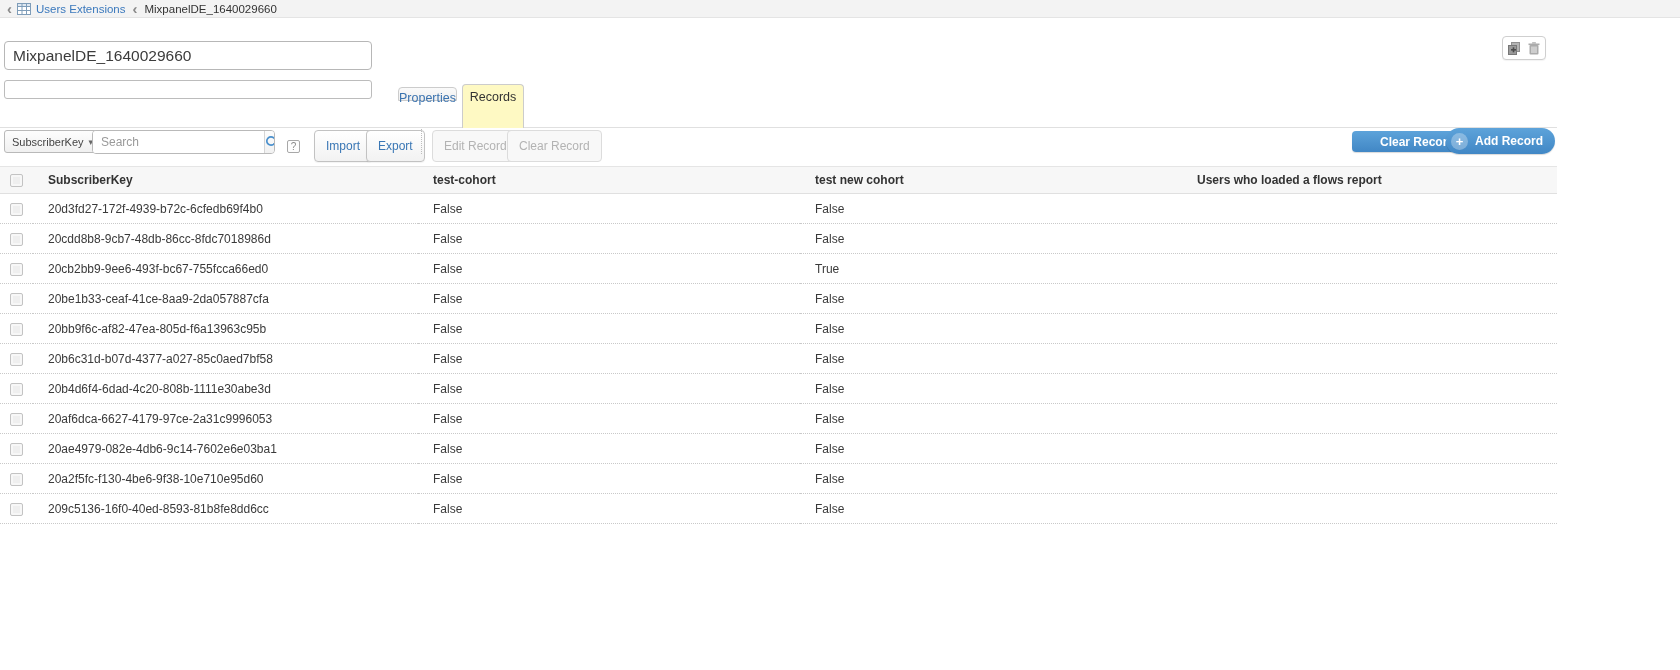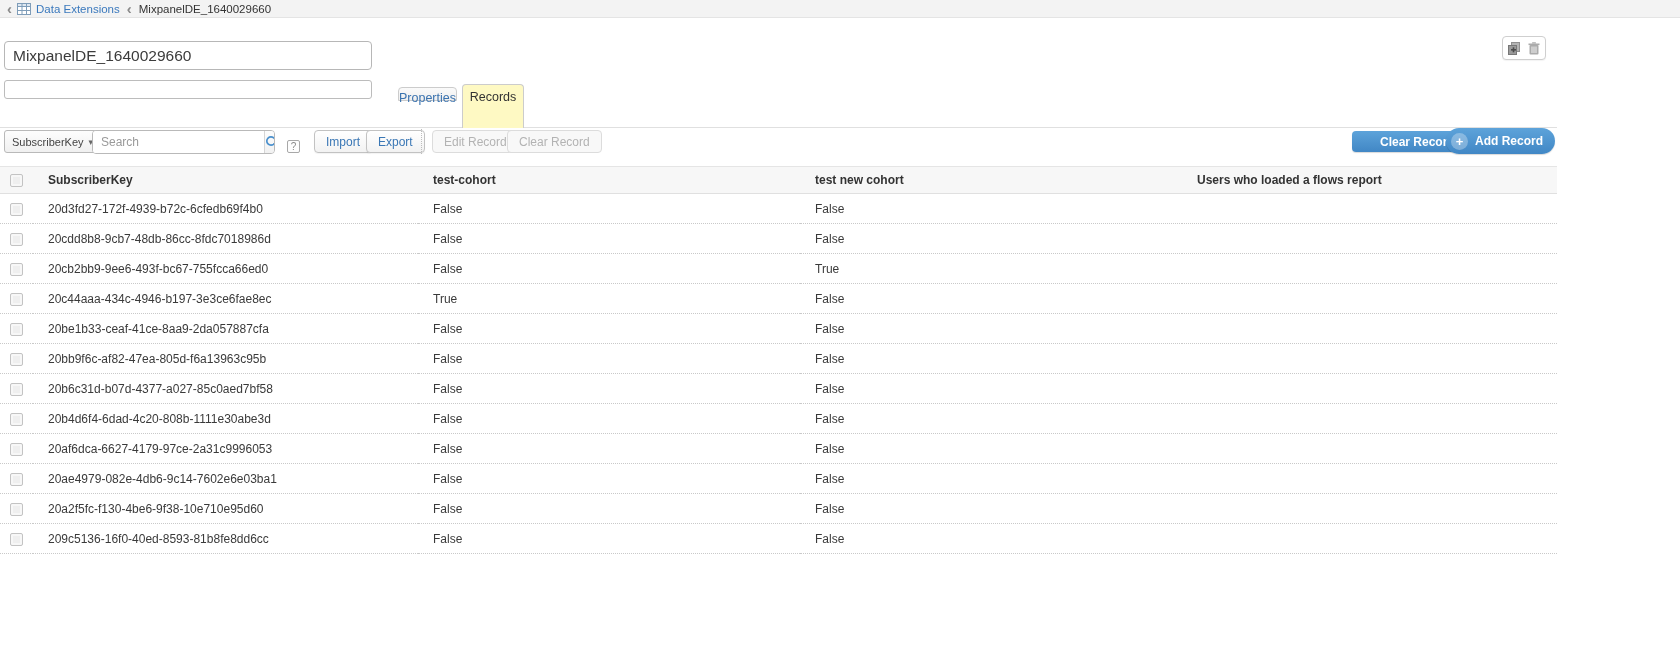--- a/index.html
+++ b/index.html
@@ -39,21 +39,21 @@
     border: 1px solid #b9b9b9; border-radius: 4px; background: #fff; display: flex; overflow: hidden; }
   .search-input { flex: 1; border: none; outline: none; padding: 0 8px; font-size: 12px;
     font-family: "Liberation Sans", sans-serif; color: #444; }
   .search-input::placeholder { color: #9a9a9a; }
   .search-btn { width: 28px; border-left: 1px solid #d5d5d5; background: linear-gradient(#fcfcfc, #f1f1f1);
     display: flex; align-items: center; justify-content: center; cursor: pointer; }
   .help-box { position: absolute; left: 287px; top: 140px; width: 13px; height: 13px;
     border: 1px solid #a8a8a8; border-radius: 2px; color: #8a8a8a; font-size: 10px;
     display: flex; align-items: center; justify-content: center; background: #fdfdfd; cursor: pointer; }
 
-  .btn { position: absolute; top: 130px; height: 23px; border-radius: 4px; font-size: 12px;
+  .btn { position: absolute; top: 130px; height: 32px; border-radius: 4px; font-size: 12px;
     display: flex; align-items: center; justify-content: center; padding: 0 11px; cursor: pointer;
     font-family: "Liberation Sans", sans-serif; }
   .btn-white { border: 1px solid #c2c2c2; background: linear-gradient(#ffffff, #f2f2f2);
     color: #3a77b5; box-shadow: 0 1px 1px rgba(0,0,0,0.05); }
   .btn-disabled { border: 1px solid #dcdcdc; background: #f8f8f8; color: #b3b3b3; cursor: default; }
   .btn-import { left: 314px; }
   .btn-export { left: 366px; }
   .vsep { position: absolute; left: 421px; top: 129px; height: 25px; width: 0;
     border-left: 1px dotted #bdbdbd; }
   .btn-editrec { left: 432px; }
@@ -93,21 +93,21 @@
   <span class="chev">‹</span>
   <span class="grid-icon">
     <svg width="14" height="12" viewBox="0 0 14 12">
       <rect x="0.5" y="0.5" width="13" height="11" fill="#ffffff" stroke="#7f9db9"></rect>
       <rect x="0.5" y="0.5" width="13" height="3" fill="#dfe8f1" stroke="#7f9db9"></rect>
       <line x1="5" y1="0.5" x2="5" y2="11.5" stroke="#7f9db9"></line>
       <line x1="9.5" y1="0.5" x2="9.5" y2="11.5" stroke="#7f9db9"></line>
       <line x1="0.5" y1="7.5" x2="13.5" y2="7.5" stroke="#7f9db9"></line>
     </svg>
   </span>
-  <span class="crumb-link">Data Extensions</span>
+  <span class="crumb-link">Users Extensions</span>
   <span class="chev chev2">‹</span>
   <span class="crumb-current">MixpanelDE_1640029660</span>
 </div>
 
 <input class="name-input" type="text" value="MixpanelDE_1640029660" style="">
 <input class="desc-input" type="text" value="" style="">
 
 <div class="tab tab-properties">Properties</div>
 <div class="tab tab-records">Records</div>
 <div class="panel-topline"></div>
@@ -198,27 +198,20 @@
       </tr>
       <tr>
         <td class="cb-cell"><span class="checkbox"></span></td>
         <td>20cb2bb9-9ee6-493f-bc67-755fcca66ed0</td>
         <td>False</td>
         <td>True</td>
         <td></td>
       </tr>
       <tr>
         <td class="cb-cell"><span class="checkbox"></span></td>
-        <td>20c44aaa-434c-4946-b197-3e3ce6fae8ec</td>
-        <td>True</td>
-        <td>False</td>
-        <td></td>
-      </tr>
-      <tr>
-        <td class="cb-cell"><span class="checkbox"></span></td>
         <td>20be1b33-ceaf-41ce-8aa9-2da057887cfa</td>
         <td>False</td>
         <td>False</td>
         <td></td>
       </tr>
       <tr>
         <td class="cb-cell"><span class="checkbox"></span></td>
         <td>20bb9f6c-af82-47ea-805d-f6a13963c95b</td>
         <td>False</td>
         <td>False</td>

